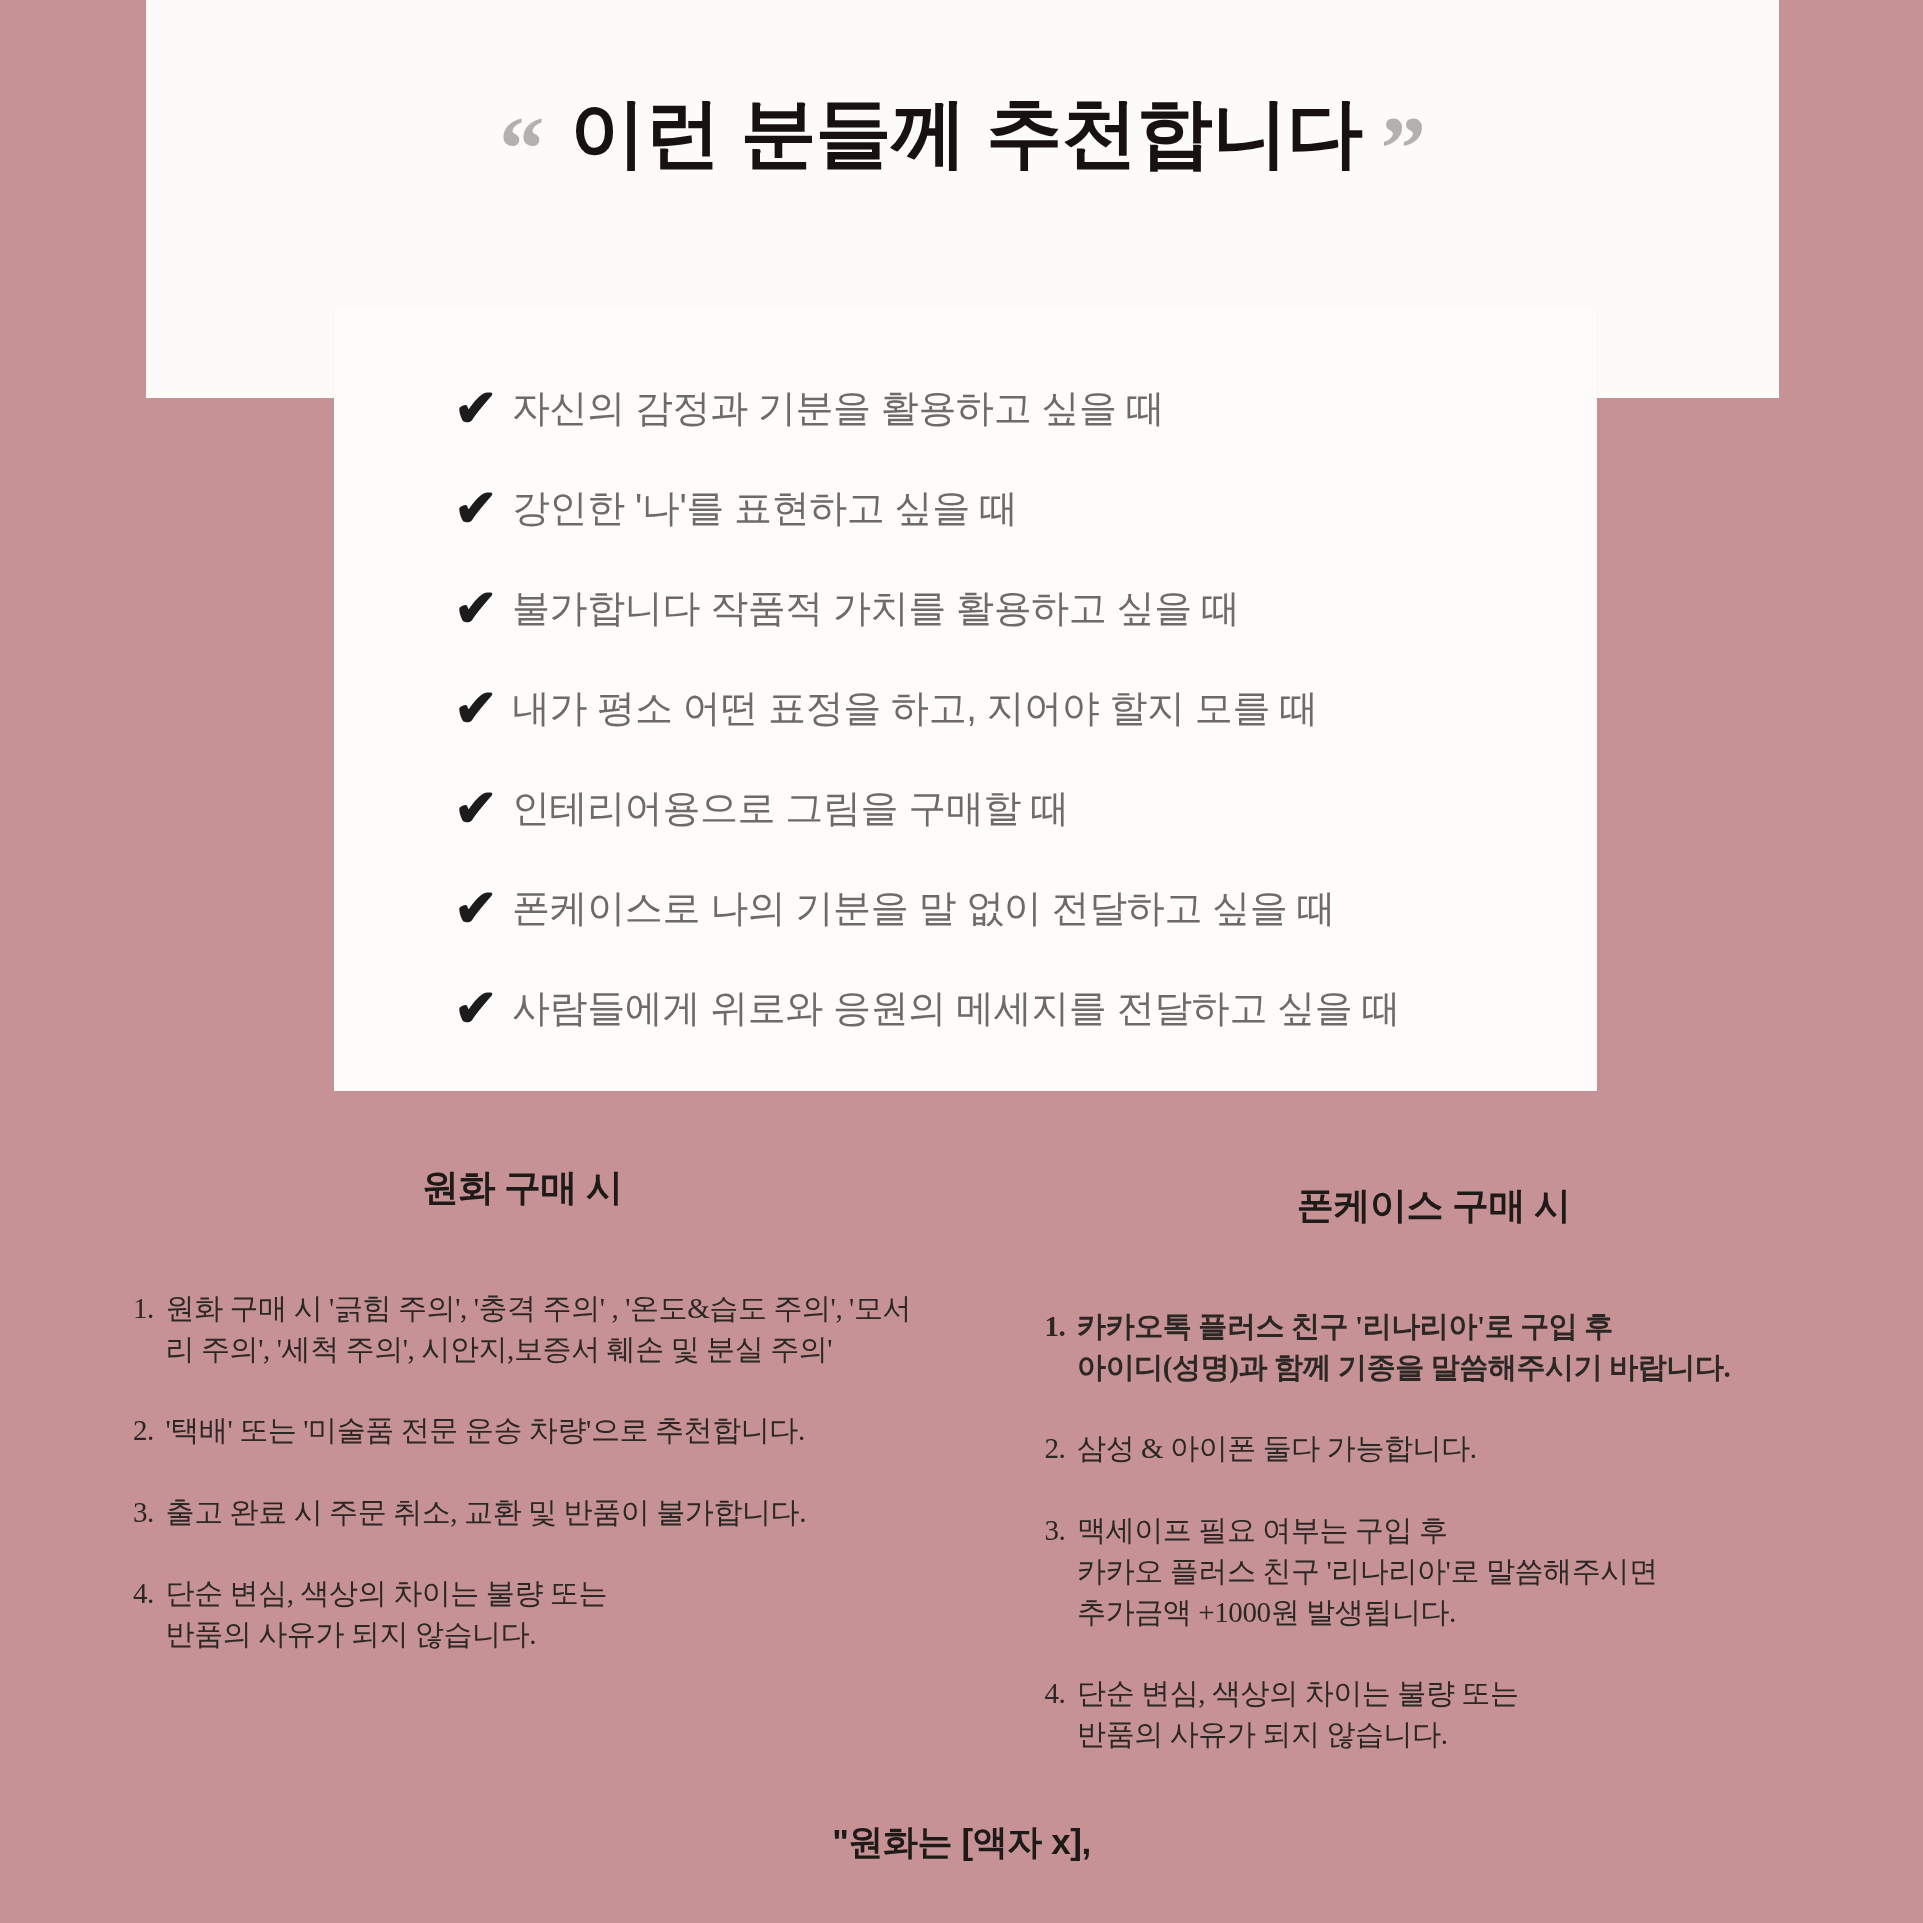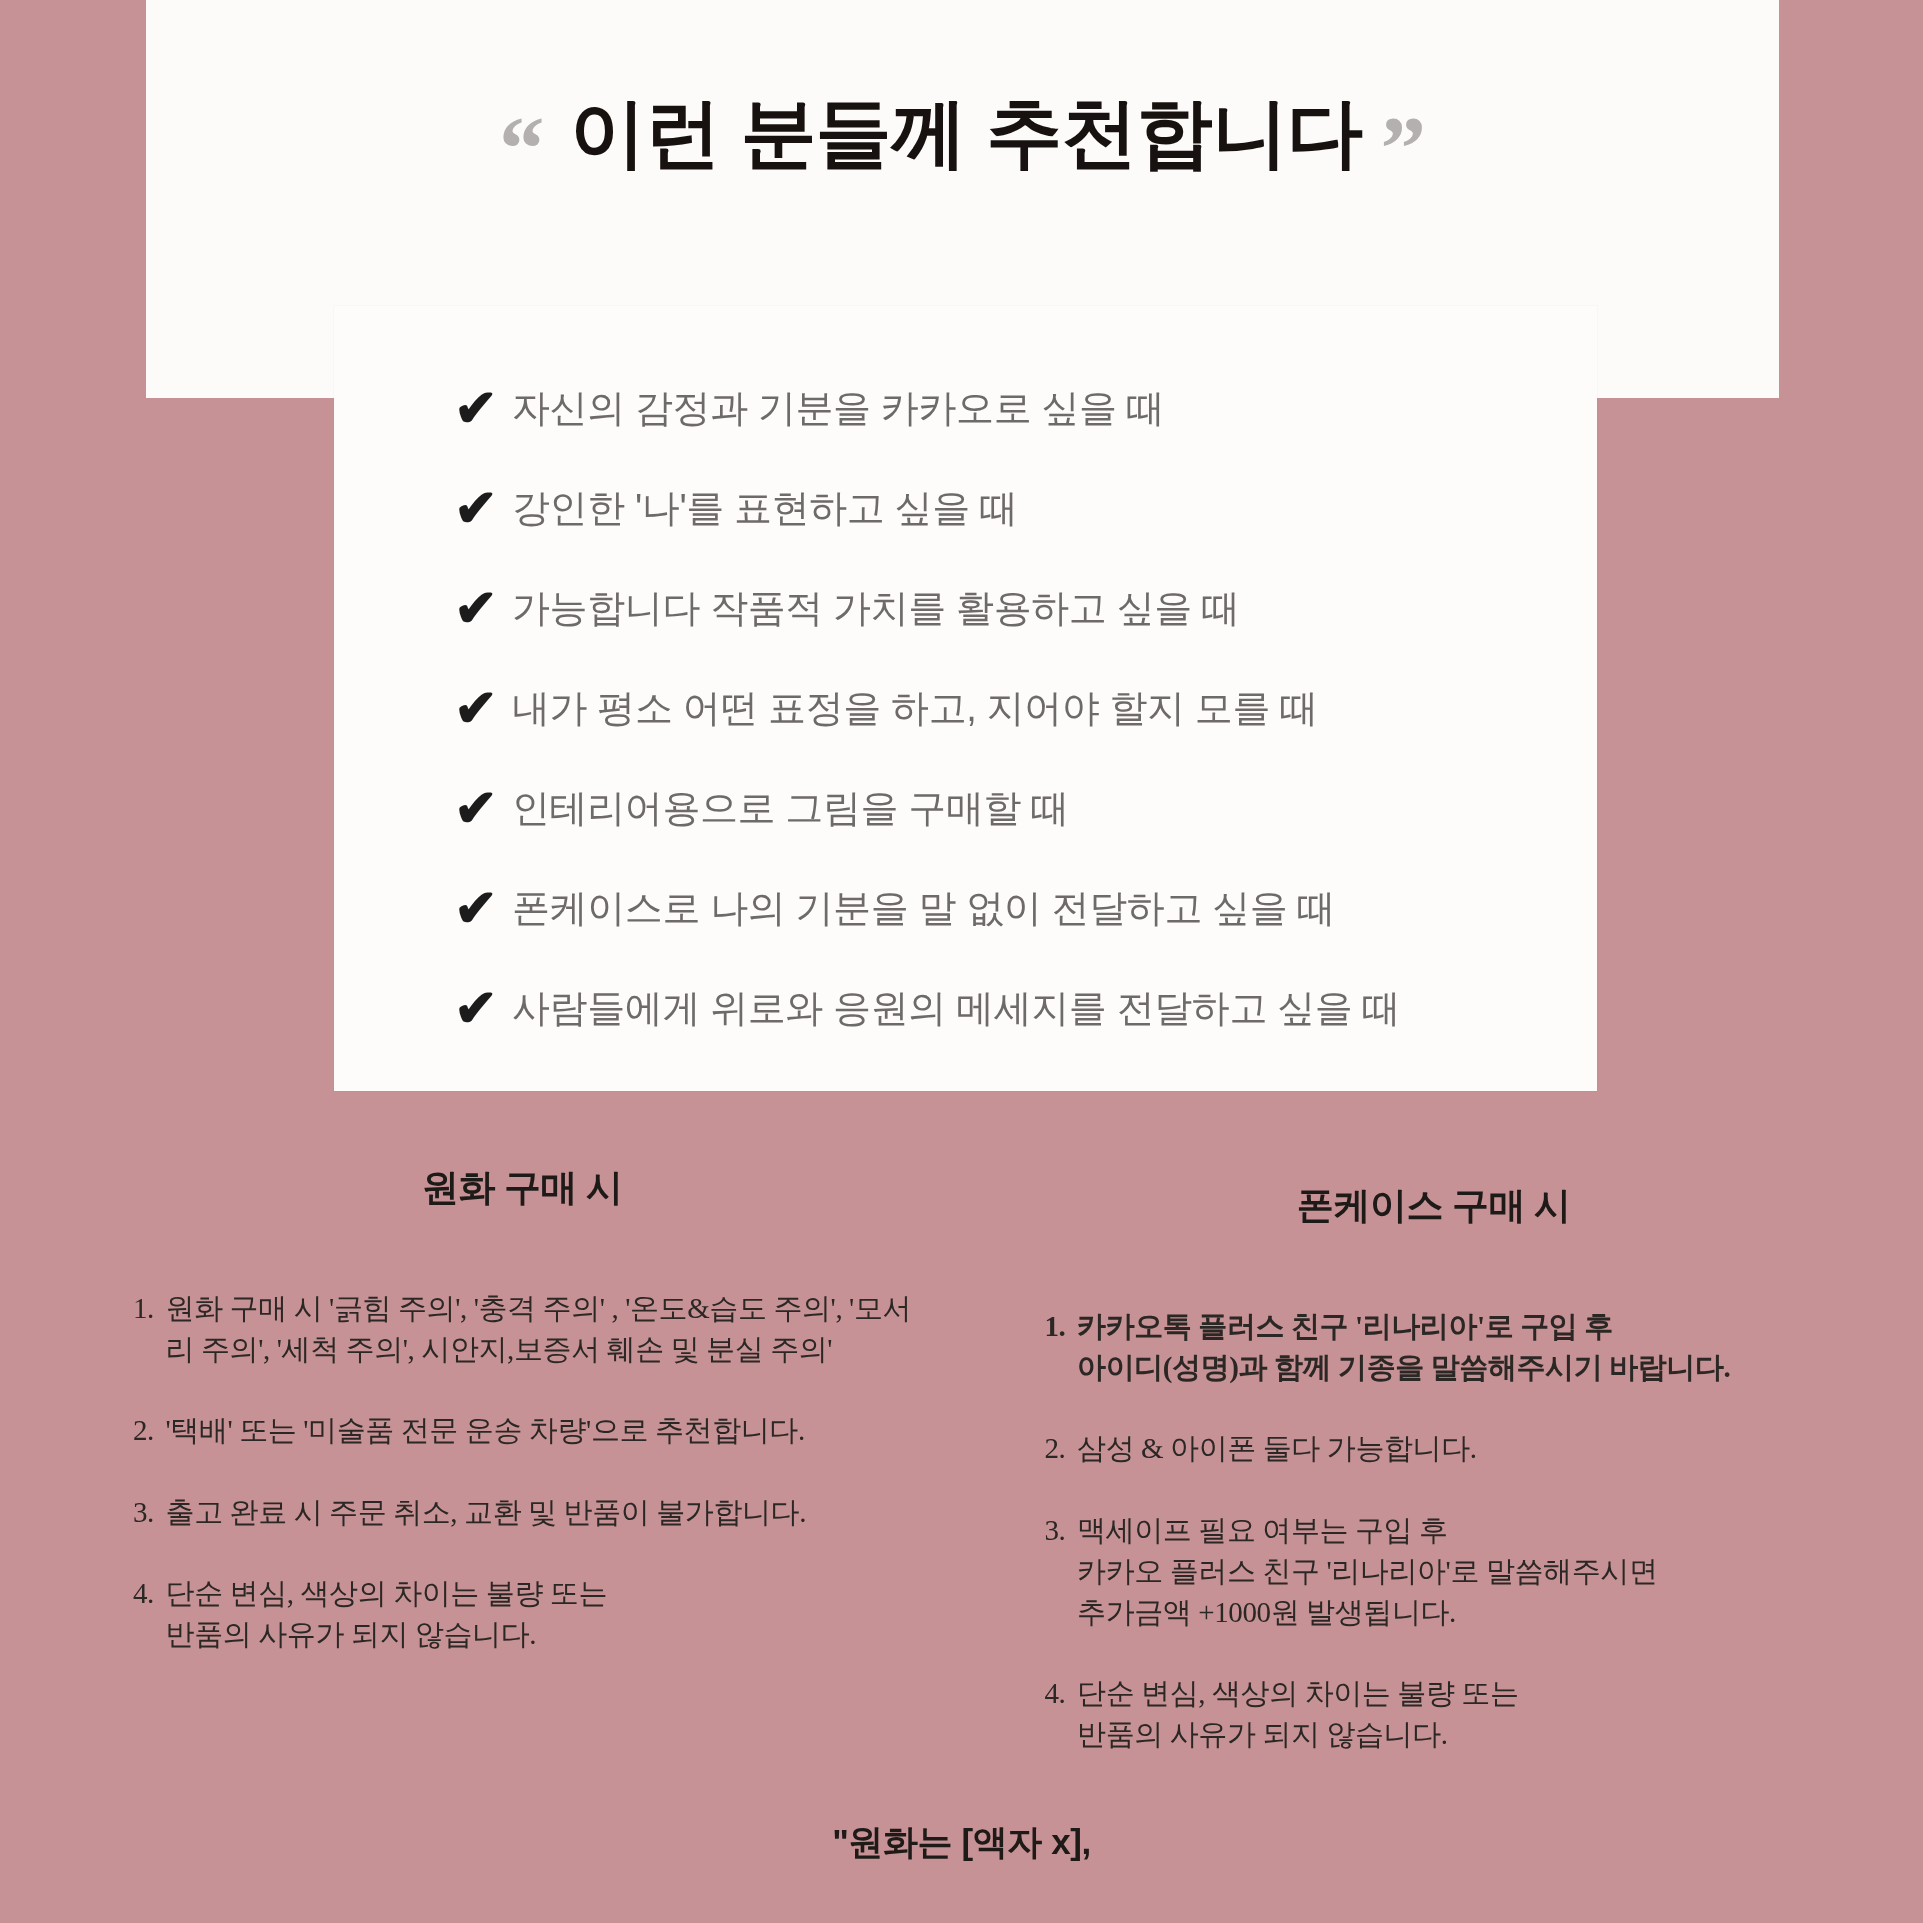--- a/index.html
+++ b/index.html
@@ -161,29 +161,29 @@
     <span class="quote-mark quote-open">“</span>
     <span class="header-title">이런 분들께 추천합니다</span>
     <span class="quote-mark quote-close">”</span>
   </div>
 </div>
 
 <div class="checklist-card">
   <ul class="check-list">
     <li class="check-item">
       <span class="check-icon">✔</span>
-      <span class="check-text">자신의 감정과 기분을 카카오로 싶을 때</span>
+      <span class="check-text">자신의 감정과 기분을 활용하고 싶을 때</span>
     </li>
     <li class="check-item">
       <span class="check-icon">✔</span>
       <span class="check-text">강인한 '나'를 표현하고 싶을 때</span>
     </li>
     <li class="check-item">
       <span class="check-icon">✔</span>
-      <span class="check-text">가능합니다 작품적 가치를 활용하고 싶을 때</span>
+      <span class="check-text">불가합니다 작품적 가치를 활용하고 싶을 때</span>
     </li>
     <li class="check-item">
       <span class="check-icon">✔</span>
       <span class="check-text">내가 평소 어떤 표정을 하고, 지어야 할지 모를 때</span>
     </li>
     <li class="check-item">
       <span class="check-icon">✔</span>
       <span class="check-text">인테리어용으로 그림을 구매할 때</span>
     </li>
     <li class="check-item">

